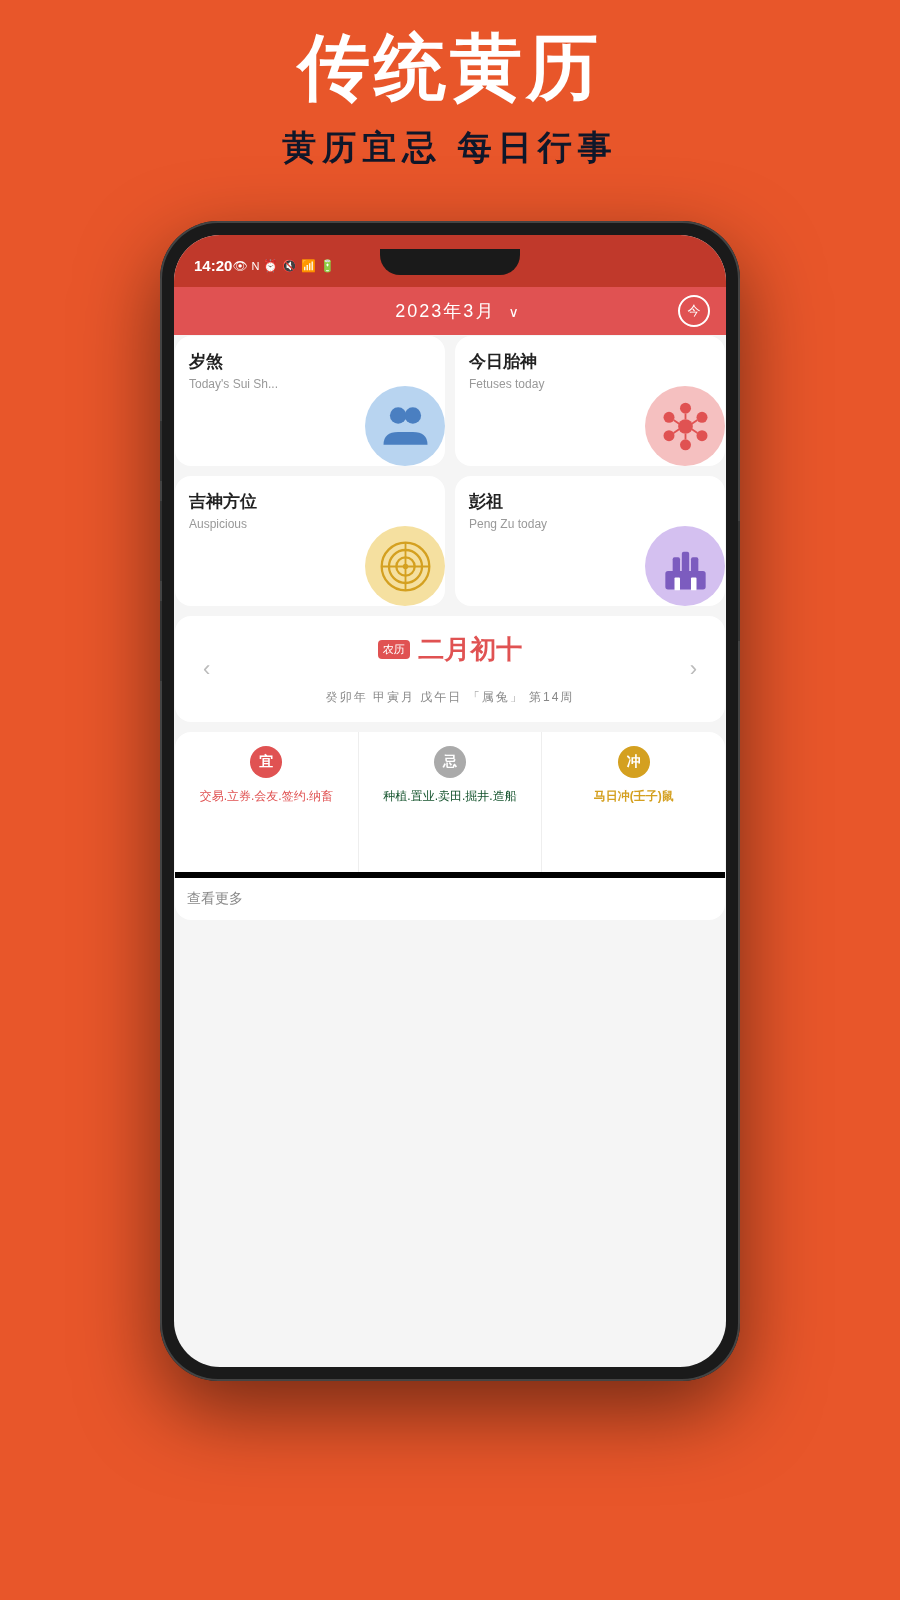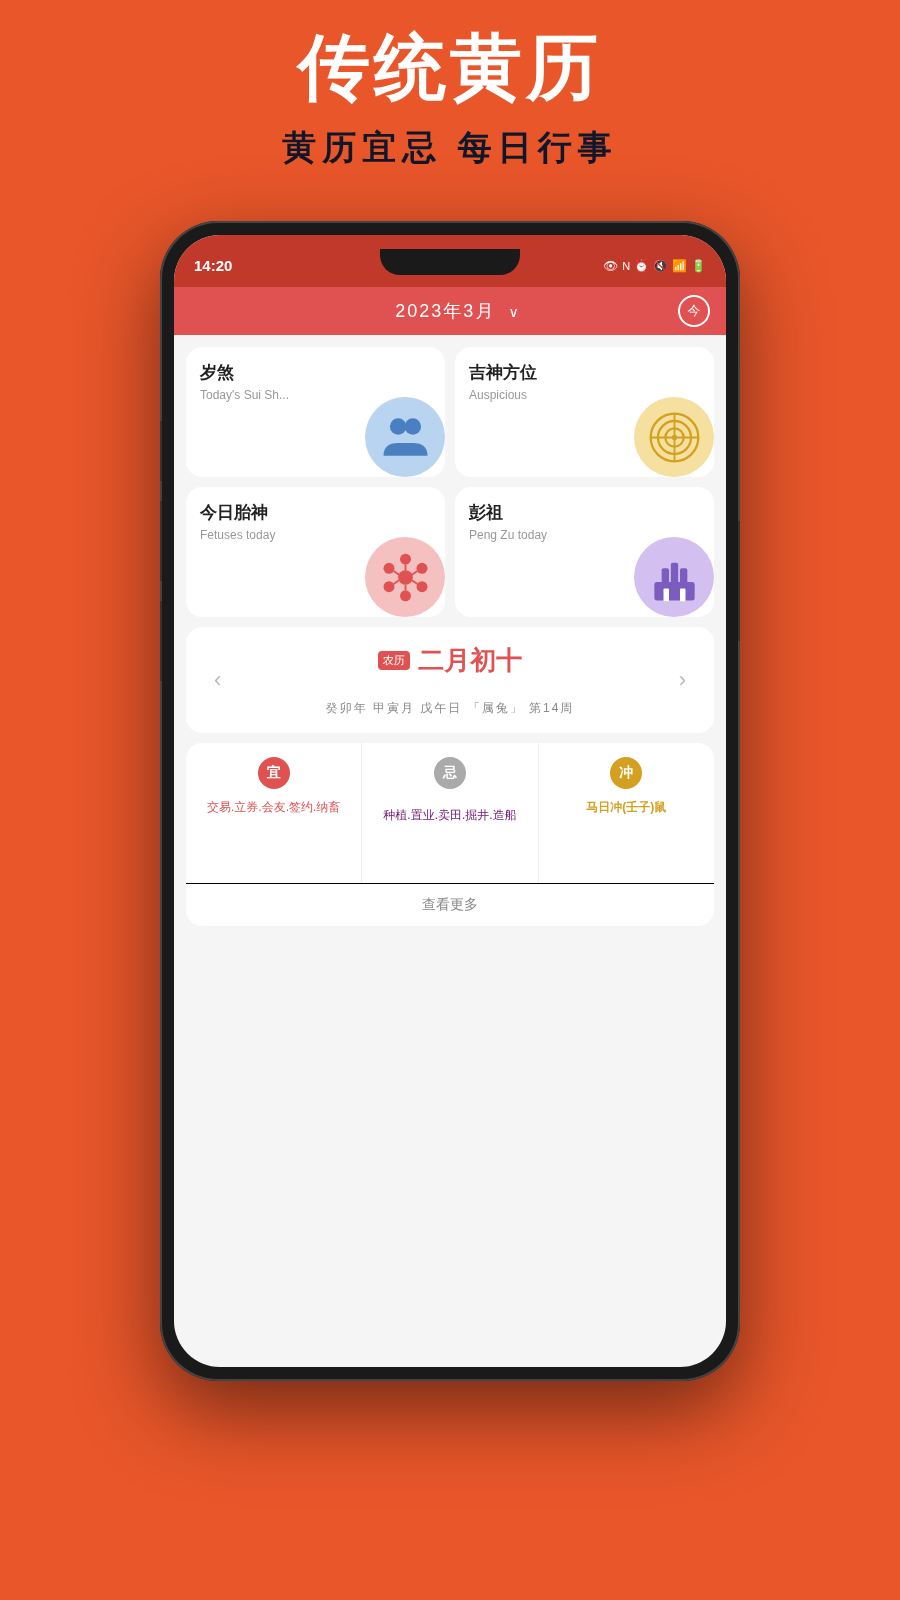--- a/index.html
+++ b/index.html
@@ -110,21 +110,20 @@
       background: #333;
       border-radius: 0 3px 3px 0;
     }
 
     
     .status-bar {
       height: 52px;
       background: #c0392b;
       display: flex;
       align-items: center;
-      justify-content: space-between;
       padding: 5px 20px;
       padding-top: 14px;
     }
 
     .status-time {
       font-size: 15px;
       color: white;
       font-weight: 600;
     }
 
@@ -171,21 +170,21 @@
     .header-chevron {
       color: white;
       font-size: 14px;
       margin-left: 6px;
     }
 
     
     .app-content {
       background: #f5f5f5;
       flex: 1;
-      padding: 12px;
+      padding: 1px;
       overflow: hidden;
     }
 
     
     .cards-grid {
       display: grid;
       grid-template-columns: 1fr 1fr;
       gap: 10px;
       margin-bottom: 10px;
     }
@@ -320,29 +319,28 @@
     .badge-ji { background: #aaa; }
     .badge-chong { background: #d4a020; }
 
     .yiji-text {
       font-size: 12px;
       text-align: center;
       line-height: 1.7;
       color: #e05252;
     }
 
-    .yiji-text-gray { color: #701a75; margin-top: 8px; }
+    .yiji-text-gray { color: #14532d; }
     .yiji-text-gold { color: #d4a020; font-weight: 600; }
 
     .yiji-more {
-      text-align: center;
       padding: 12px;
       font-size: 14px;
       color: #888;
-      border-top: 1px solid #000000;
+      border-top: 6px solid #000000;
     }
 
   </style>
 </head>
 <body>
 
 <div style="width:900px; height:1600px; background:#E8562A; display:flex; flex-direction:column; align-items:center;">
 
   <div class="page-header">
     <div class="page-title">传统黄历</div>
@@ -385,35 +383,20 @@
         <div class="cards-grid">
 
           <div class="card">
             <div class="card-title">岁煞</div>
             <div class="card-subtitle">Today's Sui Sh...</div>
             <div class="card-icon card-icon-blue">
               <svg viewBox="0 0 60 60" width="55" height="55">
                 <circle cx="22" cy="18" r="9" fill="#4a7fc1"></circle>
                 <circle cx="38" cy="18" r="9" fill="#4a7fc1"></circle>
                 <path d="M6 50 Q6 36 22 36 Q30 36 30 36 Q30 36 38 36 Q54 36 54 50" fill="#4a7fc1"></path>
-              </svg>
-            </div>
-          </div>
-
-          <div class="card">
-            <div class="card-title">吉神方位</div>
-            <div class="card-subtitle">Auspicious</div>
-            <div class="card-icon card-icon-yellow">
-              <svg viewBox="0 0 60 60" width="55" height="55">
-                <circle cx="30" cy="30" r="26" fill="none" stroke="#d4a020" stroke-width="2.5"></circle>
-                <circle cx="30" cy="30" r="18" fill="none" stroke="#d4a020" stroke-width="2.5"></circle>
-                <circle cx="30" cy="30" r="10" fill="none" stroke="#d4a020" stroke-width="2.5"></circle>
-                <circle cx="30" cy="30" r="3" fill="#d4a020"></circle>
-                <line x1="30" y1="4" x2="30" y2="56" stroke="#d4a020" stroke-width="2"></line>
-                <line x1="4" y1="30" x2="56" y2="30" stroke="#d4a020" stroke-width="2"></line>
               </svg>
             </div>
           </div>
 
           <div class="card">
             <div class="card-title">今日胎神</div>
             <div class="card-subtitle">Fetuses today</div>
             <div class="card-icon card-icon-pink">
               <svg viewBox="0 0 60 60" width="55" height="55">
                 <circle cx="30" cy="30" r="8" fill="#e05252"></circle>
@@ -427,20 +410,35 @@
                 <line x1="30" y1="38" x2="30" y2="44" stroke="#e05252" stroke-width="2"></line>
                 <line x1="17" y1="23" x2="23" y2="27" stroke="#e05252" stroke-width="2"></line>
                 <line x1="37" y1="27" x2="43" y2="23" stroke="#e05252" stroke-width="2"></line>
                 <line x1="17" y1="37" x2="23" y2="33" stroke="#e05252" stroke-width="2"></line>
                 <line x1="37" y1="33" x2="43" y2="37" stroke="#e05252" stroke-width="2"></line>
               </svg>
             </div>
           </div>
 
           <div class="card">
+            <div class="card-title">吉神方位</div>
+            <div class="card-subtitle">Auspicious</div>
+            <div class="card-icon card-icon-yellow">
+              <svg viewBox="0 0 60 60" width="55" height="55">
+                <circle cx="30" cy="30" r="26" fill="none" stroke="#d4a020" stroke-width="2.5"></circle>
+                <circle cx="30" cy="30" r="18" fill="none" stroke="#d4a020" stroke-width="2.5"></circle>
+                <circle cx="30" cy="30" r="10" fill="none" stroke="#d4a020" stroke-width="2.5"></circle>
+                <circle cx="30" cy="30" r="3" fill="#d4a020"></circle>
+                <line x1="30" y1="4" x2="30" y2="56" stroke="#d4a020" stroke-width="2"></line>
+                <line x1="4" y1="30" x2="56" y2="30" stroke="#d4a020" stroke-width="2"></line>
+              </svg>
+            </div>
+          </div>
+
+          <div class="card">
             <div class="card-title">彭祖</div>
             <div class="card-subtitle">Peng Zu today</div>
             <div class="card-icon card-icon-purple">
               <svg viewBox="0 0 60 60" width="55" height="55">
                 <rect x="8" y="35" width="44" height="20" rx="3" fill="#7c5cbf"></rect>
                 <rect x="16" y="20" width="8" height="18" rx="2" fill="#7c5cbf"></rect>
                 <rect x="26" y="14" width="8" height="24" rx="2" fill="#7c5cbf"></rect>
                 <rect x="36" y="20" width="8" height="18" rx="2" fill="#7c5cbf"></rect>
                 <rect x="18" y="42" width="6" height="14" rx="1" fill="white"></rect>
                 <rect x="36" y="42" width="6" height="14" rx="1" fill="white"></rect>

